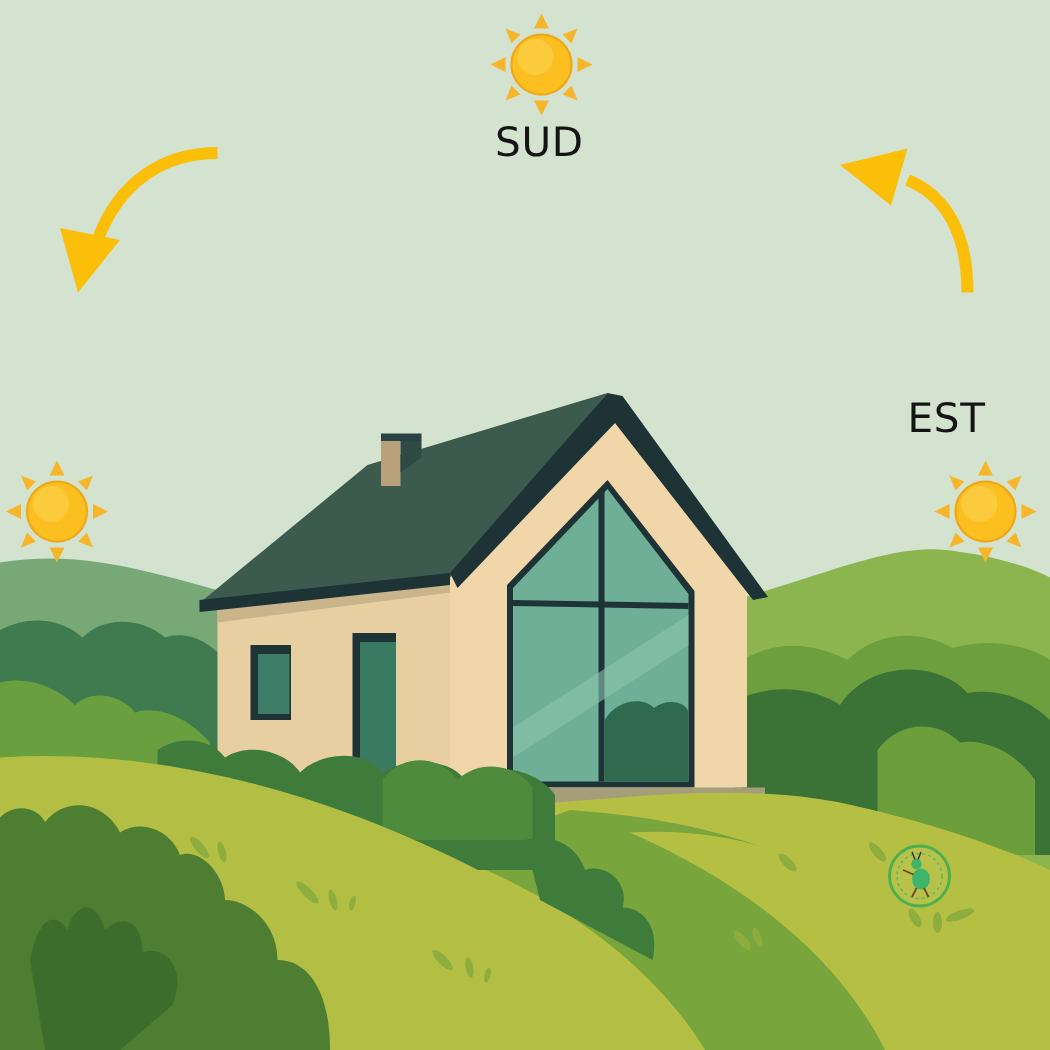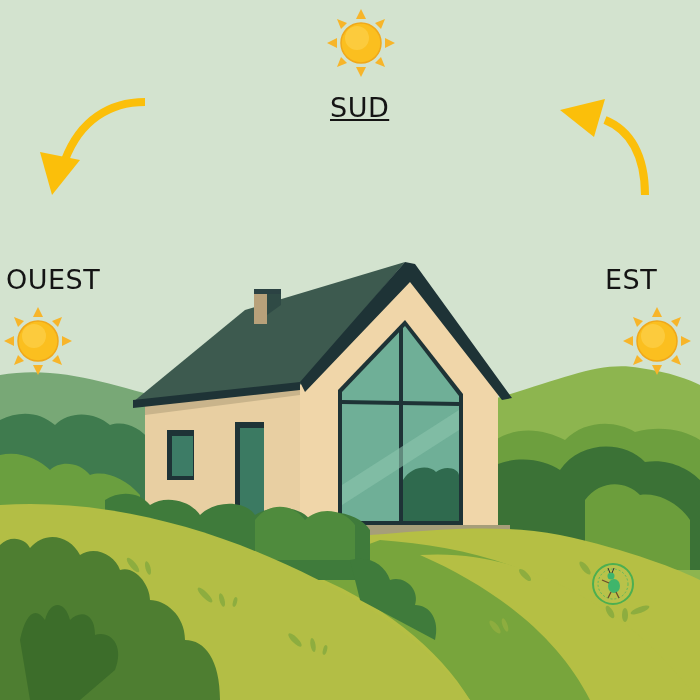--- a/index.html
+++ b/index.html
@@ -100,23 +100,22 @@
       <polygon points="34,0 24,-5 24,5"></polygon>
       <polygon points="-24,-24 -20,-14 -14,-20"></polygon>
       <polygon points="24,-24 20,-14 14,-20"></polygon>
       <polygon points="-24,24 -20,14 -14,20"></polygon>
       <polygon points="24,24 20,14 14,20"></polygon>
     </g>
     <circle r="20" fill="#fbbf1f"></circle>
     <circle r="20" fill="none" stroke="#f0a81a" stroke-width="1.5"></circle>
     <circle cx="-4" cy="-5" r="12" fill="#fcd04a" opacity="0.7"></circle>
   </svg>
-  <div class="label" style="left:330px;top:94px;text-decoration:underline;">SUD</div>
+  <div class="label" style="left:330px;top:82px;">SUD</div>
 
-  <div class="label" style="left:6px;top:266px;">OUEST</div>
   <svg class="sun" style="left:3px;top:306px;" width="70" height="70" viewBox="-35 -35 70 70">
     <g fill="#f7b52a">
       <polygon points="0,-34 -5,-24 5,-24"></polygon>
       <polygon points="0,34 -5,24 5,24"></polygon>
       <polygon points="-34,0 -24,-5 -24,5"></polygon>
       <polygon points="34,0 24,-5 24,5"></polygon>
       <polygon points="-24,-24 -20,-14 -14,-20"></polygon>
       <polygon points="24,-24 20,-14 14,-20"></polygon>
       <polygon points="-24,24 -20,14 -14,20"></polygon>
       <polygon points="24,24 20,14 14,20"></polygon>

